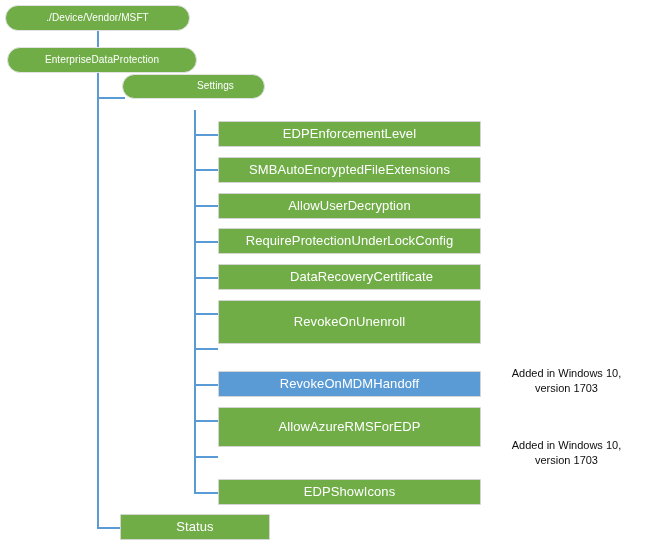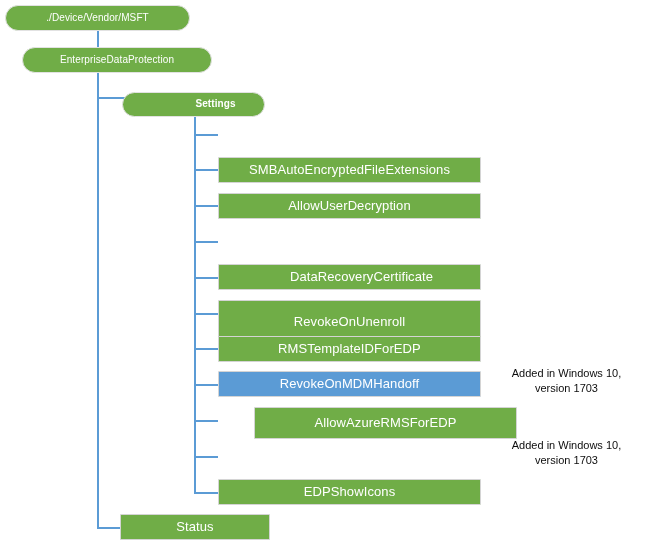--- a/index.html
+++ b/index.html
@@ -93,59 +93,62 @@
   <div class="line h" style="left:194px; top:348px; width:24px;"></div>
   <div class="line h" style="left:194px; top:384px; width:24px;"></div>
   <div class="line h" style="left:194px; top:420px; width:24px;"></div>
   <div class="line h" style="left:194px; top:456px; width:24px;"></div>
   <div class="line h" style="left:194px; top:492px; width:24px;"></div>
 
   <div class="node pill green" style="left:5px; top:5px; width:185px; height:26px;">
     <span class="node-label">./Device/Vendor/MSFT</span>
   </div>
 
-  <div class="node pill green" style="left:22px; top:47px; width:190px; height:26px;">
+  <div class="node pill green" style="left:7px; top:47px; width:190px; height:26px;">
     <span class="node-label">EnterpriseDataProtection</span>
   </div>
 
-  <div class="node pill green settings" style="left:122px; top:92px; width:143px; height:25px;font-weight:bold;">
+  <div class="node pill green settings" style="left:122px; top:74px; width:143px; height:25px;">
     <span class="node-label">Settings</span>
   </div>
 
   <div class="node rect green" style="left:120px; top:514px; width:150px; height:26px;">
     <span class="node-label">Status</span>
   </div>
 
+  <div class="node rect green" style="left:218px; top:121px; width:263px; height:26px;">
+    <span class="node-label">EDPEnforcementLevel</span>
+  </div>
 
   <div class="node rect green" style="left:218px; top:157px; width:263px; height:26px;">
     <span class="node-label">SMBAutoEncryptedFileExtensions</span>
   </div>
 
   <div class="node rect green" style="left:218px; top:193px; width:263px; height:26px;">
     <span class="node-label">AllowUserDecryption</span>
   </div>
 
+  <div class="node rect green" style="left:218px; top:228px; width:263px; height:26px;">
+    <span class="node-label">RequireProtectionUnderLockConfig</span>
+  </div>
 
   <div class="node rect green" style="left:218px; top:264px; width:263px; height:26px;padding-left:24px;">
     <span class="node-label">DataRecoveryCertificate</span>
   </div>
 
   <div class="node rect green" style="left:218px; top:300px; width:263px; height:44px;">
     <span class="node-label">RevokeOnUnenroll</span>
   </div>
 
-  <div class="node rect green" style="left:218px; top:336px; width:263px; height:26px;">
-    <span class="node-label">RMSTemplateIDForEDP</span>
-  </div>
 
   <div class="node rect blue" style="left:218px; top:371px; width:263px; height:26px;">
     <span class="node-label">RevokeOnMDMHandoff</span>
   </div>
 
-  <div class="node rect green" style="left:218px; top:407px; width:263px; height:32px;margin-left:36px;">
+  <div class="node rect green" style="left:218px; top:407px; width:263px; height:40px;">
     <span class="node-label">AllowAzureRMSForEDP</span>
   </div>
 
 
   <div class="node rect green" style="left:218px; top:479px; width:263px; height:26px;">
     <span class="node-label">EDPShowIcons</span>
   </div>
 
   <div class="annotation" style="left:489px; top:366px; width:155px;">Added in Windows 10,
 version 1703</div>

